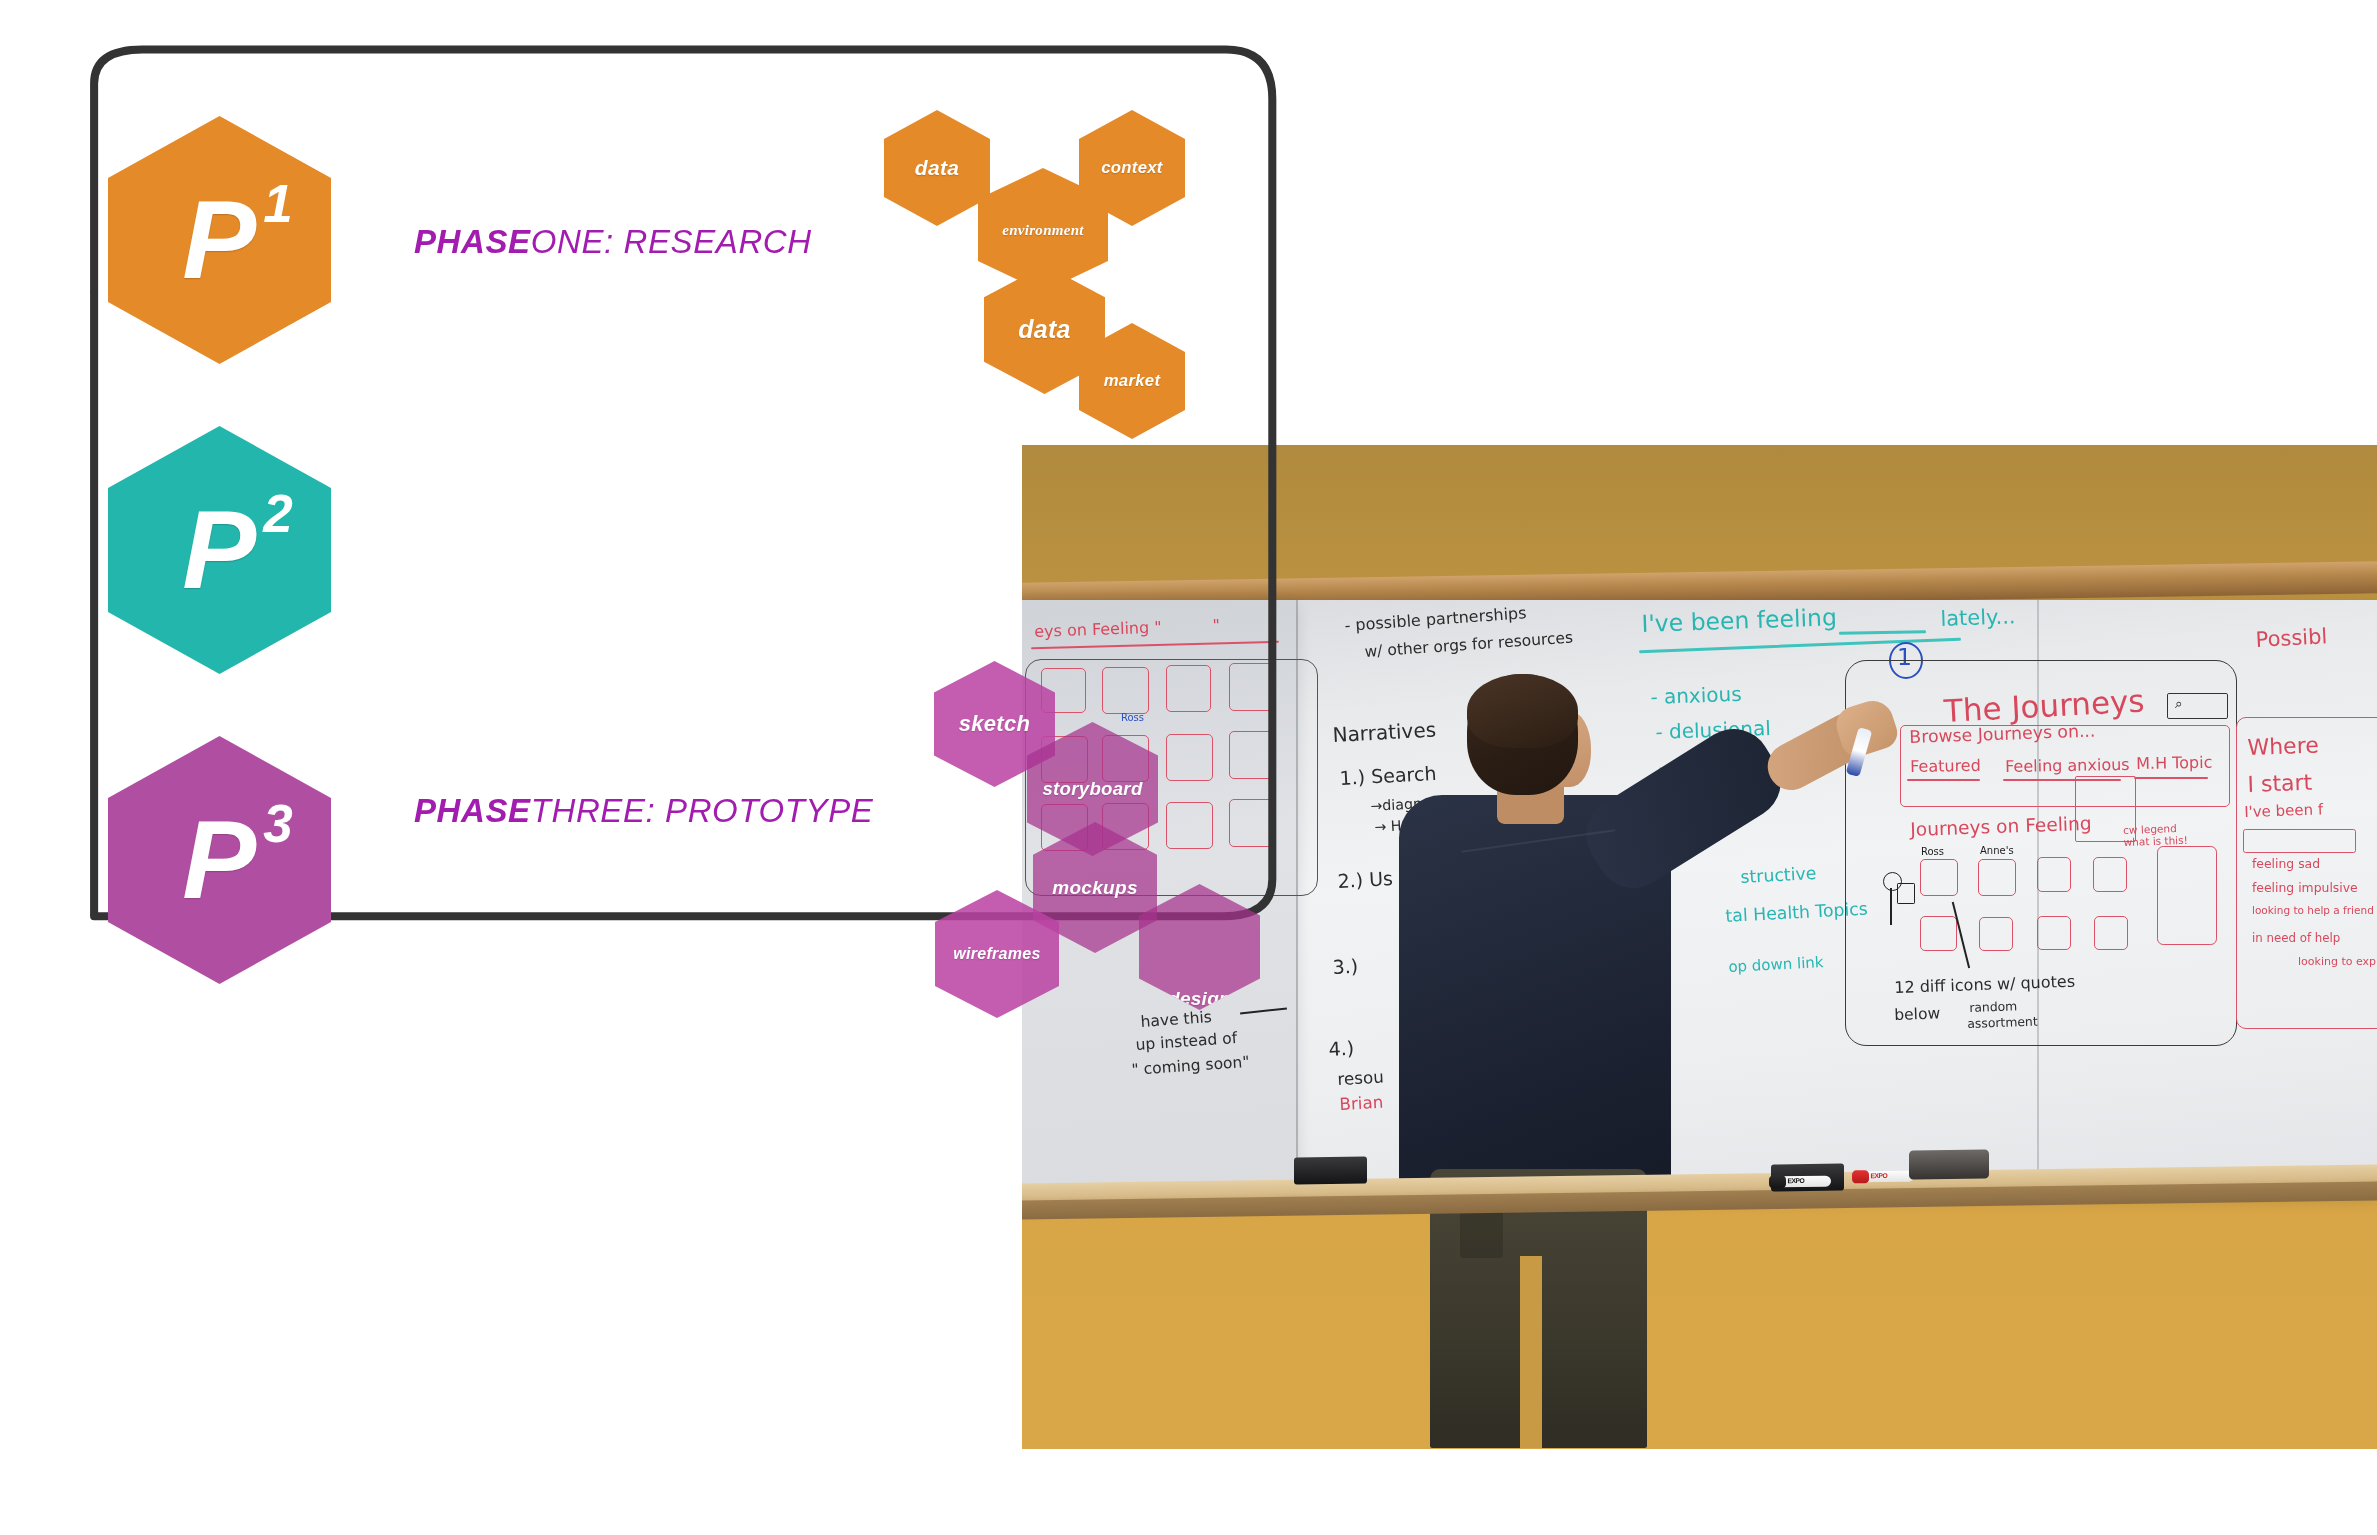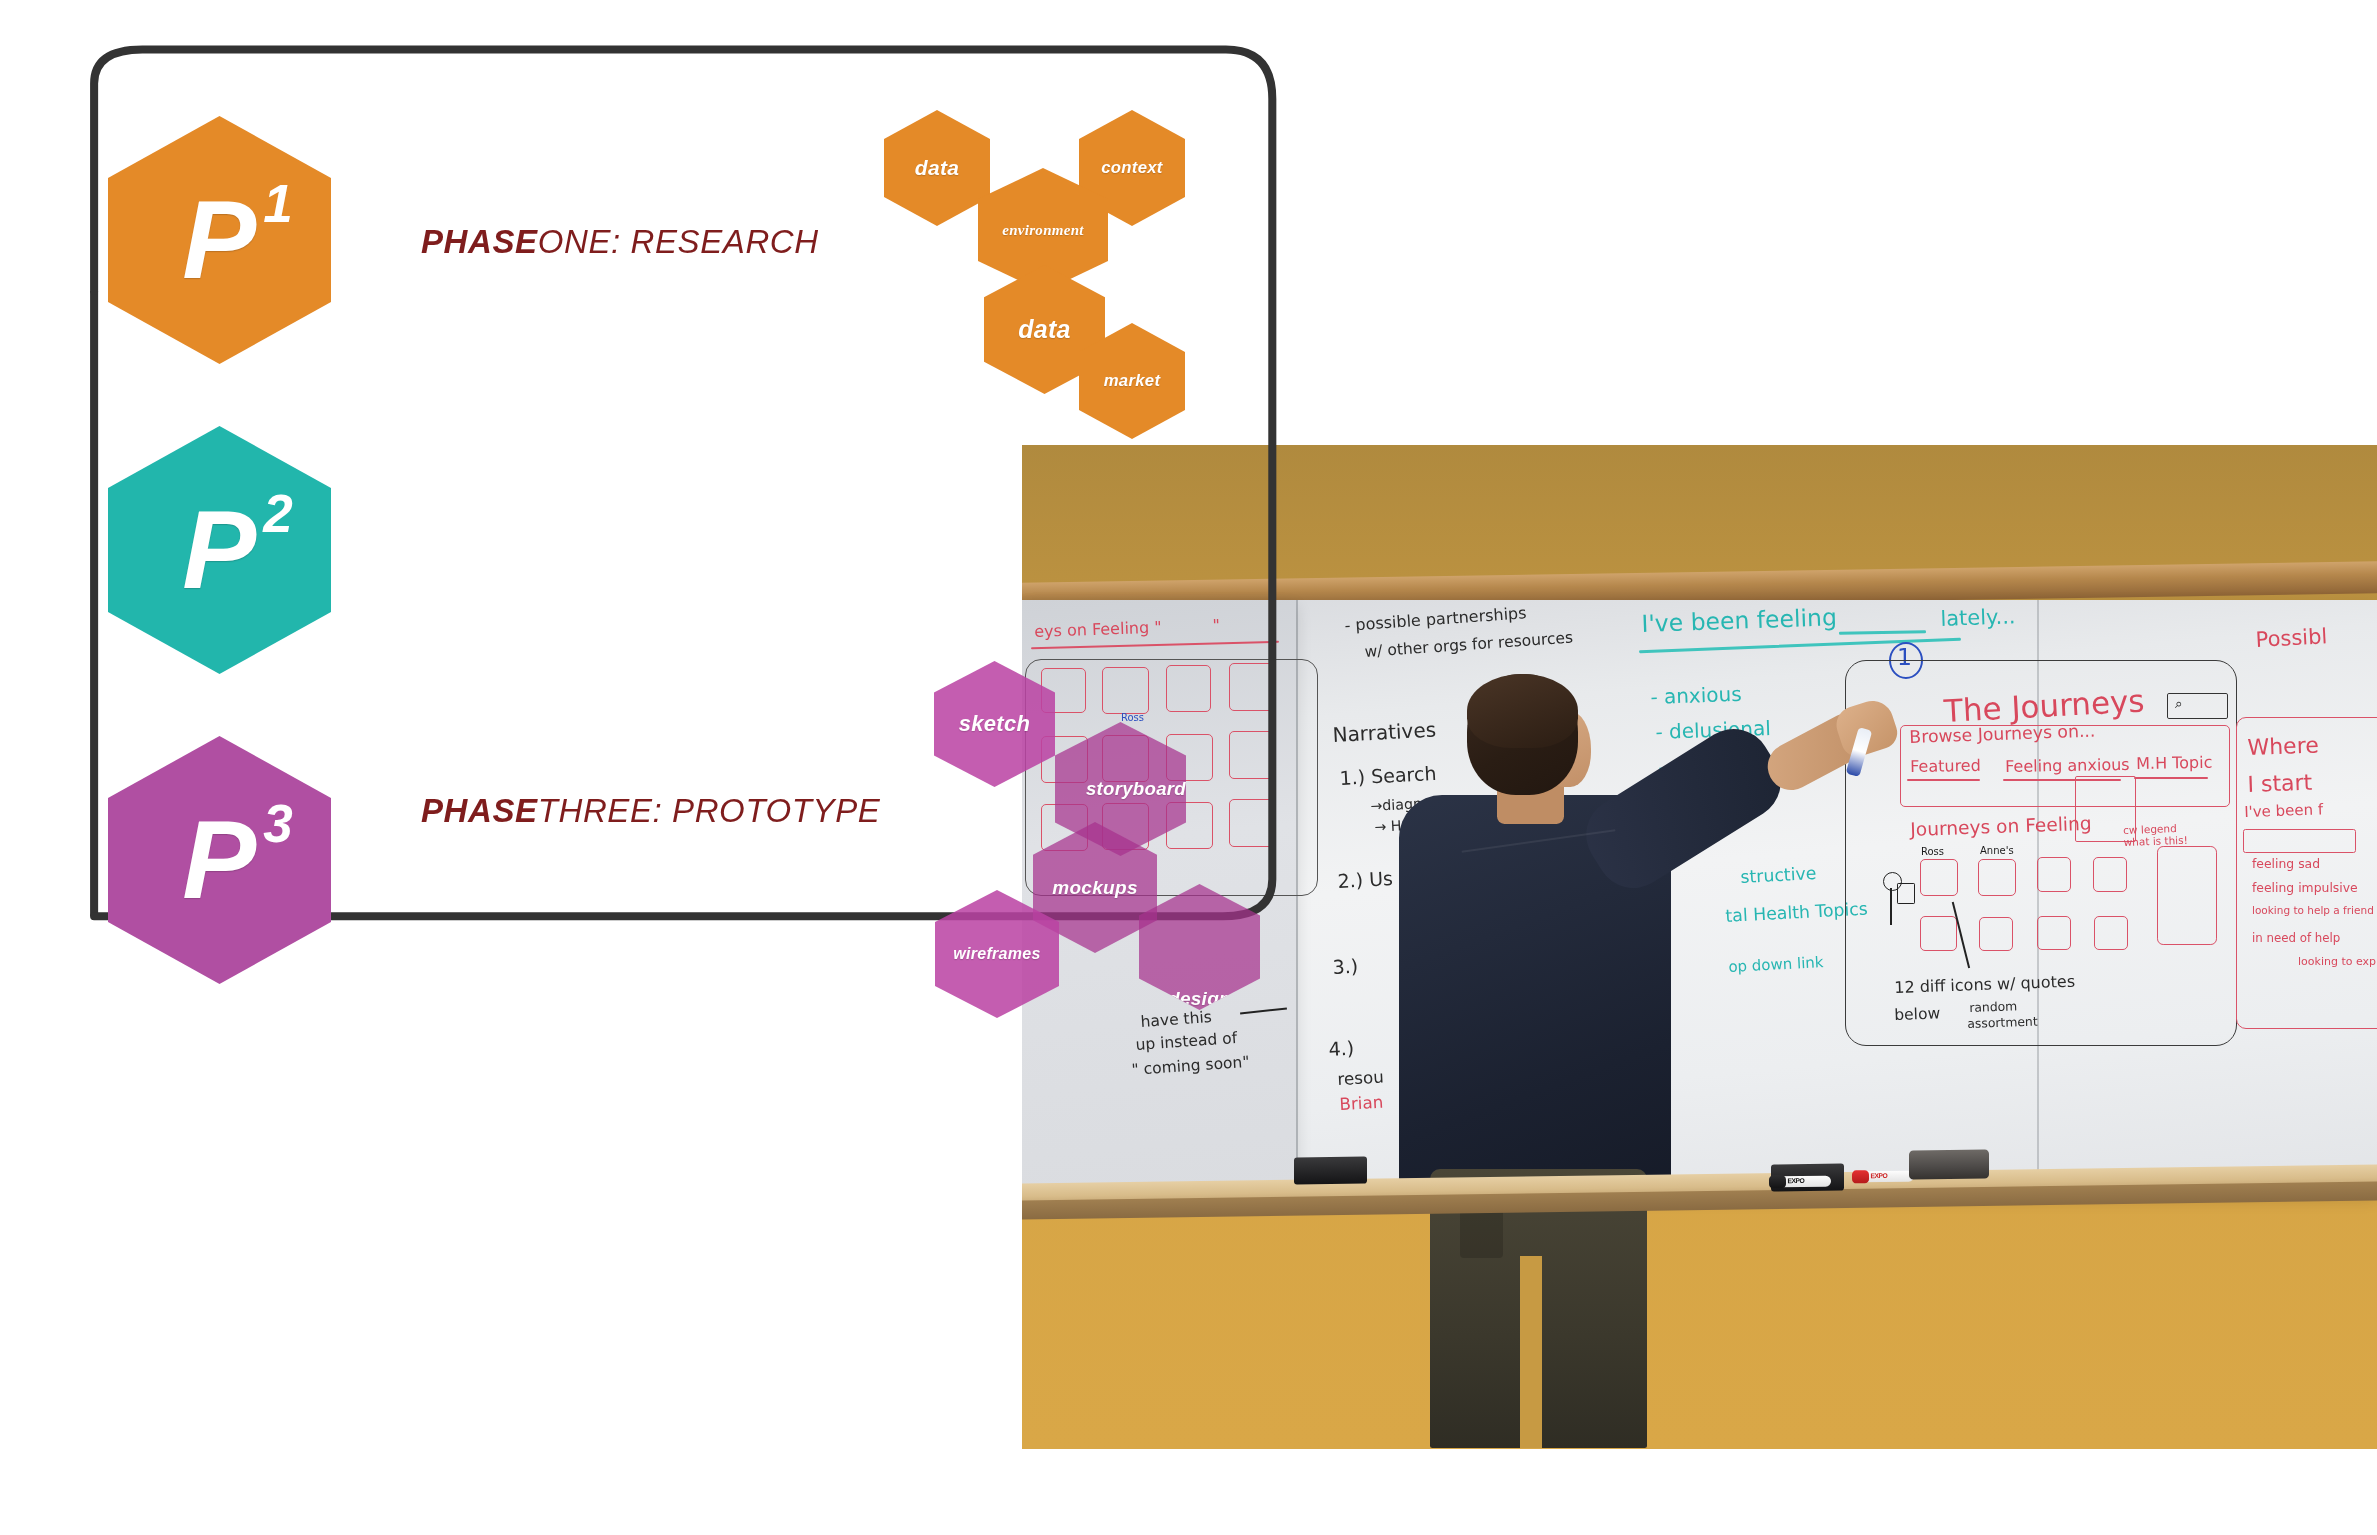--- a/index.html
+++ b/index.html
@@ -92,22 +92,22 @@
   .hexbig{width:223px;height:248px;}
   .hexbig .pl{font-size:111px;font-weight:bold;font-style:italic;color:#fff;
        font-family:"Liberation Sans", sans-serif;position:relative;line-height:1;}
   .hexbig .pl sup{font-size:53px;position:absolute;top:-7.4px;right:-36px;font-style:italic;}
 
   .hexsm{width:106px;height:116px;}
   .hexsm span{font-size:21px;}
   .hexsm.tiny span{font-size:16.7px;}
 
   
-  .plabel{position:absolute;color:#7f1d1d;font-size:33px;font-style:italic;letter-spacing:0.6px;
-      font-family:"Liberation Sans", sans-serif;white-space:nowrap;margin-left:7px;}
+  .plabel{position:absolute;color:#a21caf;font-size:33px;font-style:italic;letter-spacing:0.6px;
+      font-family:"Liberation Sans", sans-serif;white-space:nowrap;}
   .plabel b{font-weight:bold;font-style:italic;}
   .plabel .l2{display:block;text-align:right;margin-top:7.4px;}
 </style>
 </head>
 <body>
 
 <div id="stage">
 
   <div class="photo">
     <div class="wall"></div>
@@ -298,21 +298,21 @@
       <span>P</span><sup>3</sup>
     </div>
   </div>
   <div class="plabel" style="left:414px;top:792px;">
     <b>PHASE</b><span>THREE: PROTOTYPE</span>
   </div>
 
   <div class="hex hexsm" style="left:934px;top:661px;background:rgba(186,66,163,.86);width:121px;height:126px;">
     <span style="font-size:22px;">sketch</span>
   </div>
-  <div class="hex hexsm" style="left:1055px;top:722px;background:rgba(166,50,141,.72);width:131px;height:134px;justify-content:flex-end;">
+  <div class="hex hexsm" style="left:1027px;top:722px;background:rgba(166,50,141,.72);width:131px;height:134px;">
     <span style="font-size:18.6px;">storyboard</span>
   </div>
   <div class="hex hexsm" style="left:1033px;top:822px;background:rgba(166,50,141,.72);width:124px;height:131px;">
     <span style="font-size:19px;">mockups</span>
   </div>
   <div class="hex hexsm" style="left:935px;top:890px;background:rgba(186,66,163,.86);width:124px;height:128px;">
     <span style="font-size:16px;">wireframes</span>
   </div>
   <div class="hex hexsm" style="left:1139px;top:884px;background:rgba(166,50,141,.72);width:121px;height:126px;align-items:flex-end;">
     <span style="font-size:19px;">design</span>

